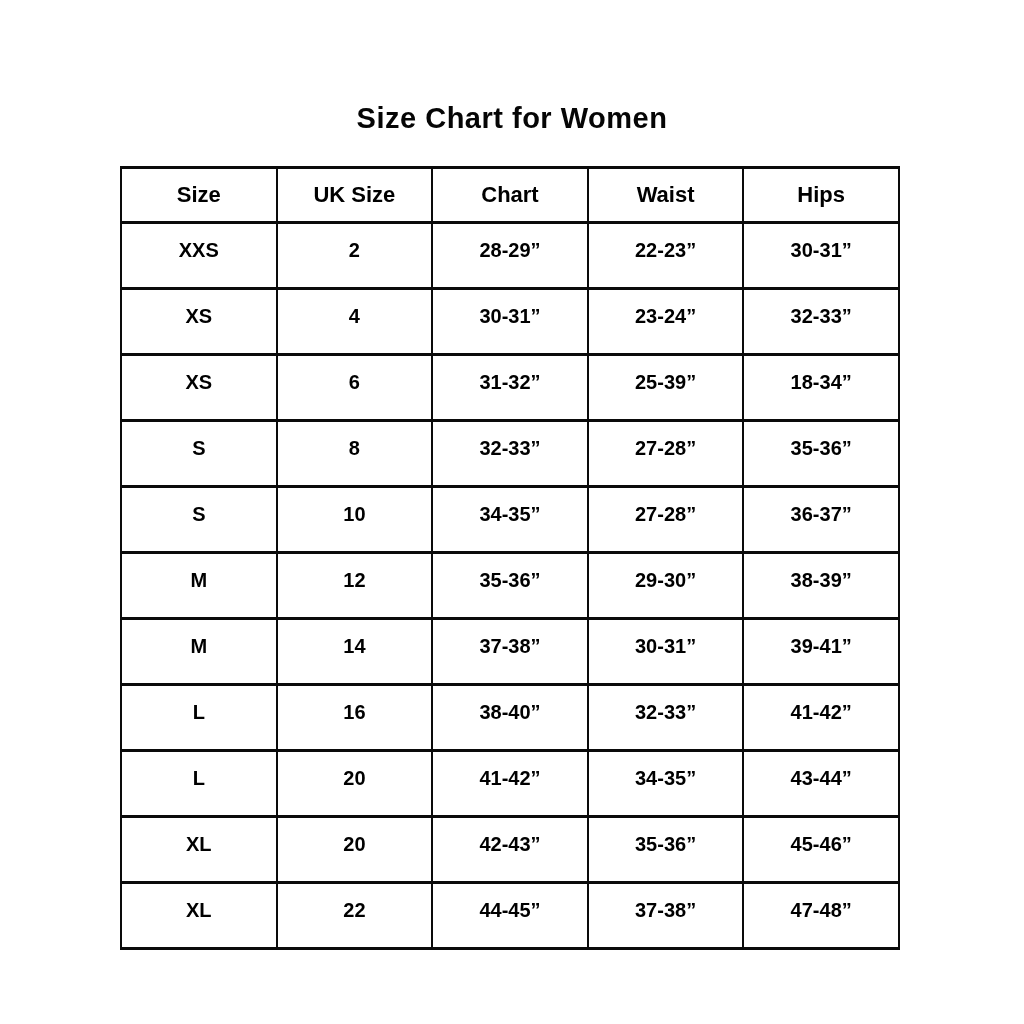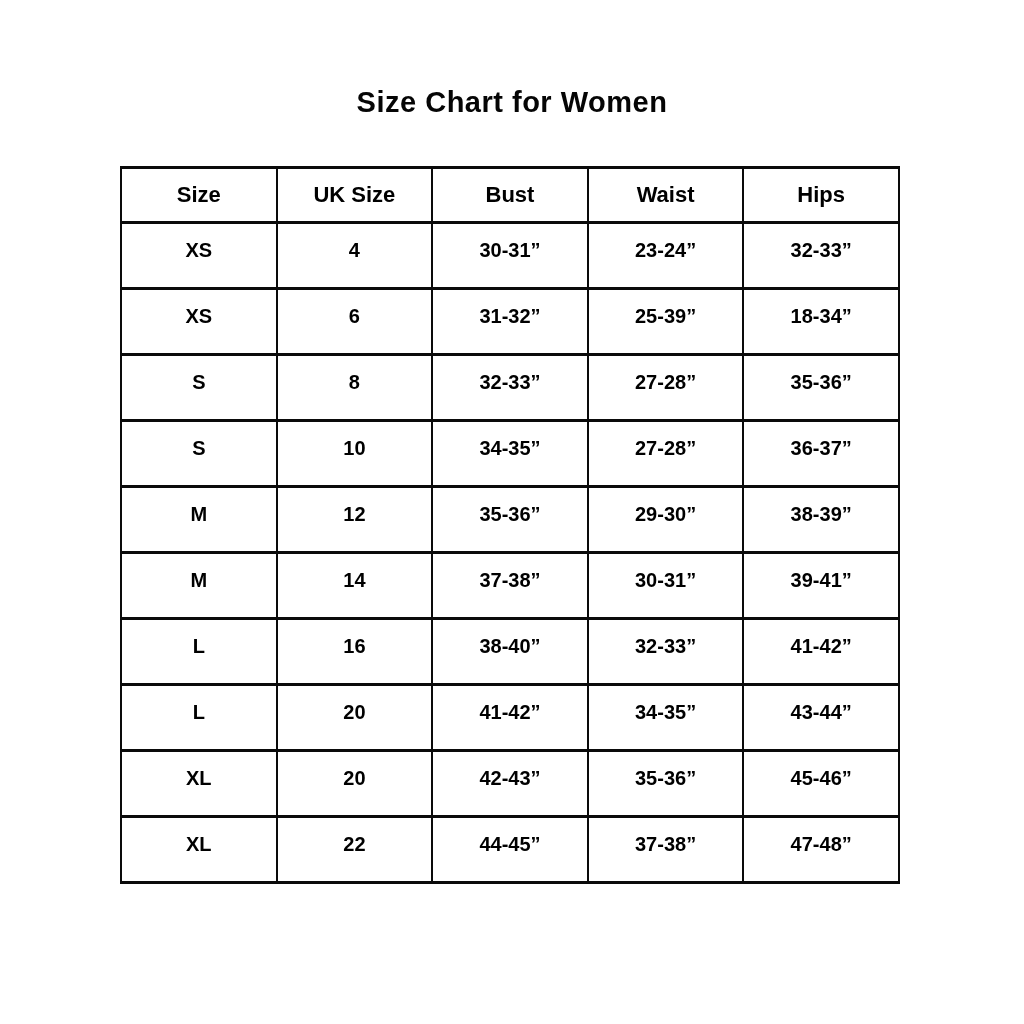--- a/index.html
+++ b/index.html
@@ -13,21 +13,21 @@
   }
   .page {
     position: relative;
     width: 1024px;
     height: 1024px;
     background: #ffffff;
     overflow: hidden;
   }
   .chart-title {
     position: absolute;
-    top: 86px;
+    top: 102px;
     left: 0;
     width: 1024px;
     text-align: center;
     font-size: 29px;
     font-weight: 700;
     letter-spacing: 0.5px;
     color: #050505;
   }
   table.size-chart {
     position: absolute;
@@ -67,26 +67,33 @@
 
 <div class="page">
 
   <div class="chart-title">Size Chart for Women</div>
 
   <table class="size-chart">
     <thead>
       <tr>
         <th>Size</th>
         <th>UK Size</th>
-        <th>Bust</th>
+        <th>Chart</th>
         <th>Waist</th>
         <th>Hips</th>
       </tr>
     </thead>
     <tbody>
+      <tr>
+        <td>XXS</td>
+        <td>2</td>
+        <td>28-29”</td>
+        <td>22-23”</td>
+        <td>30-31”</td>
+      </tr>
       <tr>
         <td>XS</td>
         <td>4</td>
         <td>30-31”</td>
         <td>23-24”</td>
         <td>32-33”</td>
       </tr>
       <tr>
         <td>XS</td>
         <td>6</td>

